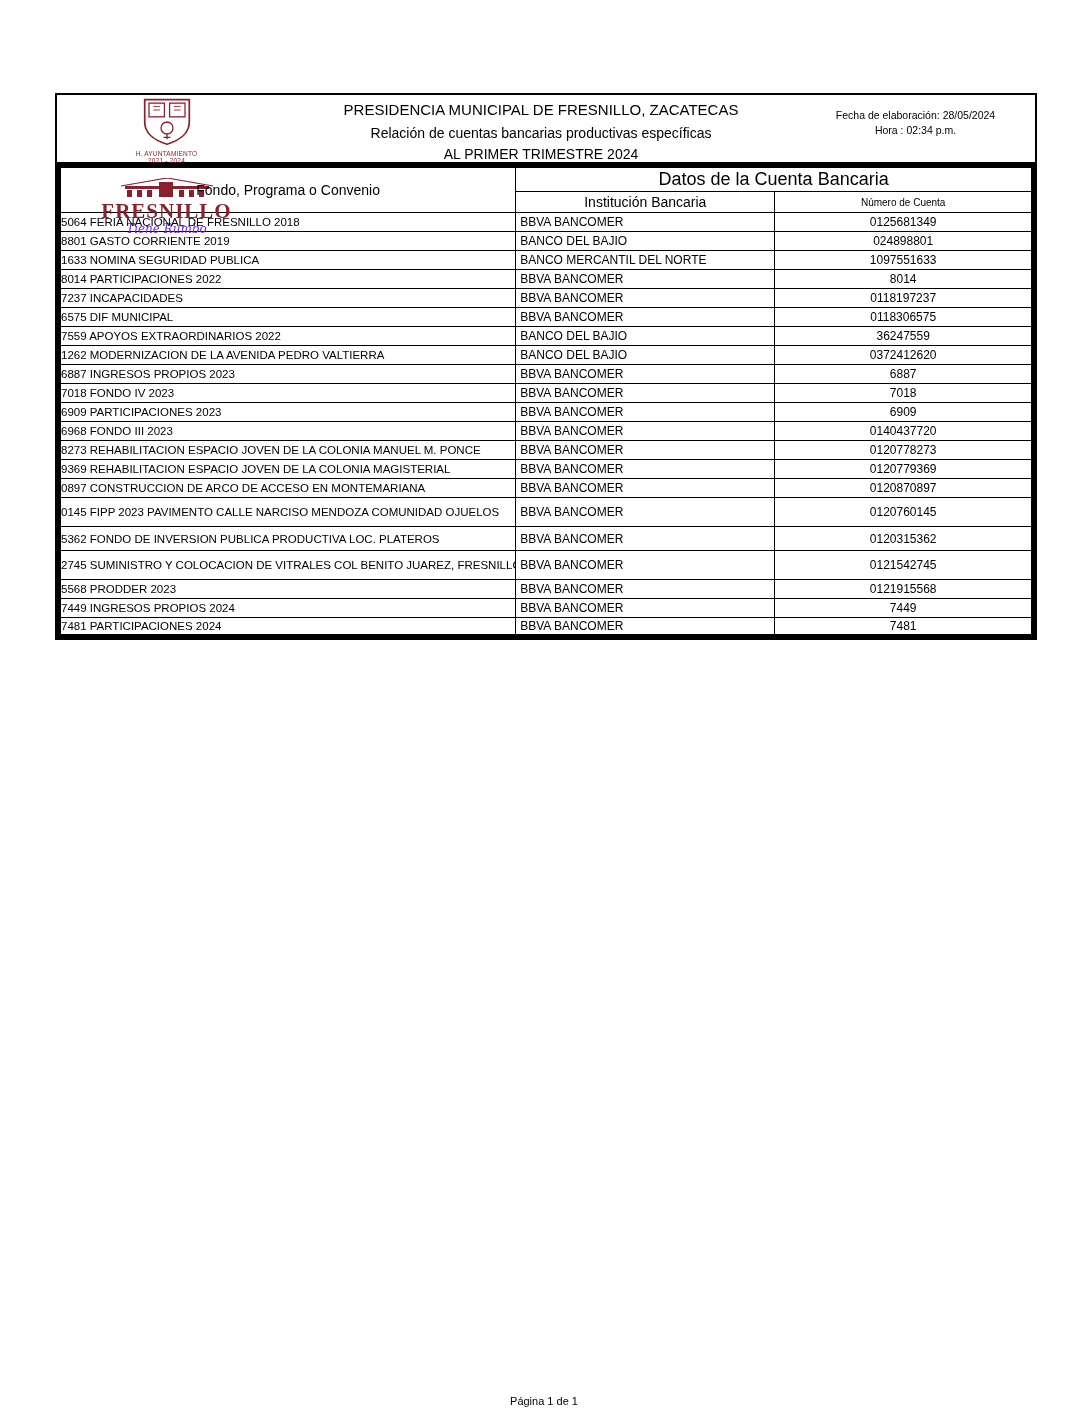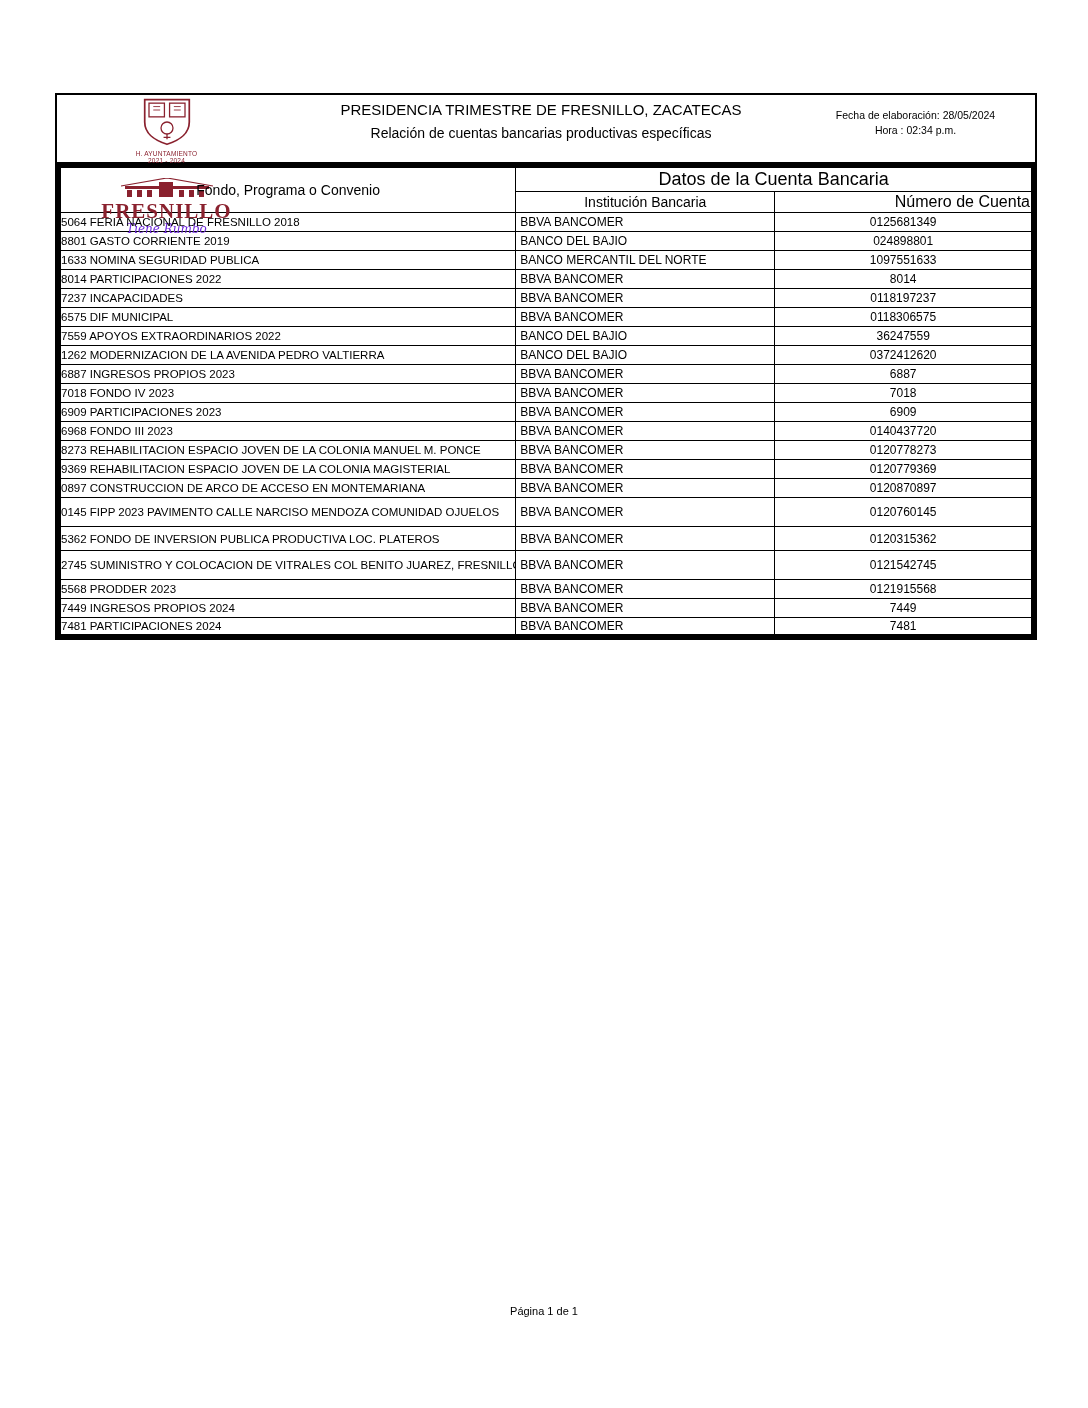--- a/index.html
+++ b/index.html
@@ -78,34 +78,34 @@
   }
   table.accounts th, table.accounts td {
     border: 1px solid #000;
     font-weight: 400;
     overflow: hidden;
     white-space: nowrap;
   }
   th.h-fondo { width: 46.9%; font-size: 14px; text-align: center; }
   th.h-datos { font-size: 18px; height: 21px; text-align: center; }
   th.h-inst  { width: 31.6%; font-size: 14px; height: 21px; text-align: center; }
-  th.h-num   { width: 21.5%; font-size: 16px; height: 21px; text-align: right; }
+  th.h-num   { width: 21.5%; font-size: 10px; height: 21px; text-align: center; }
   tbody td { font-size: 11.5px; height: 19px; padding: 0; }
   td.c-fondo { text-align: left; padding-left: 0; }
   td.c-banco { text-align: left; padding-left: 4px; font-size: 12px; }
   td.c-cuenta { text-align: center; font-size: 12px; }
   tbody tr:nth-child(16) { height: 29px; }
   tbody tr:nth-child(17) { height: 24px; }
   tbody tr:nth-child(18) { height: 29px; }
 
   
   .footer {
     position: absolute;
     left: 0; right: 0;
-    top: 1305px;
+    top: 1395px;
     text-align: center;
     font-size: 11px;
   }
 </style>
 </head>
 <body>
 
 <div class="doc">
 
   <div class="title-box">
@@ -132,22 +132,23 @@
           <rect x="40" y="4" width="14" height="15" fill="#8a212e"></rect>
           <rect x="60" y="12" width="5" height="7" fill="#8a212e"></rect>
           <rect x="70" y="12" width="5" height="7" fill="#8a212e"></rect>
           <rect x="80" y="12" width="5" height="7" fill="#8a212e"></rect>
         </svg>
         <div class="wordmark-text">FRESNILLO</div>
         <div class="tagline">Tiene Rumbo</div>
       </div>
     </div>
     <div class="titles">
-      <div class="title-1">PRESIDENCIA TRIMESTRE DE FRESNILLO, ZACATECAS</div>
+      <div class="title-1">PRESIDENCIA MUNICIPAL DE FRESNILLO, ZACATECAS</div>
       <div class="title-2">Relación de cuentas bancarias productivas específicas</div>
+      <div class="title-3">AL PRIMER TRIMESTRE 2024</div>
     </div>
     <div class="date-block">
       <div>Fecha de elaboración: 28/05/2024</div>
       <div>Hora : 02:34 p.m.</div>
     </div>
   </div>
 
   <table class="accounts">
     <thead>
       <tr>

